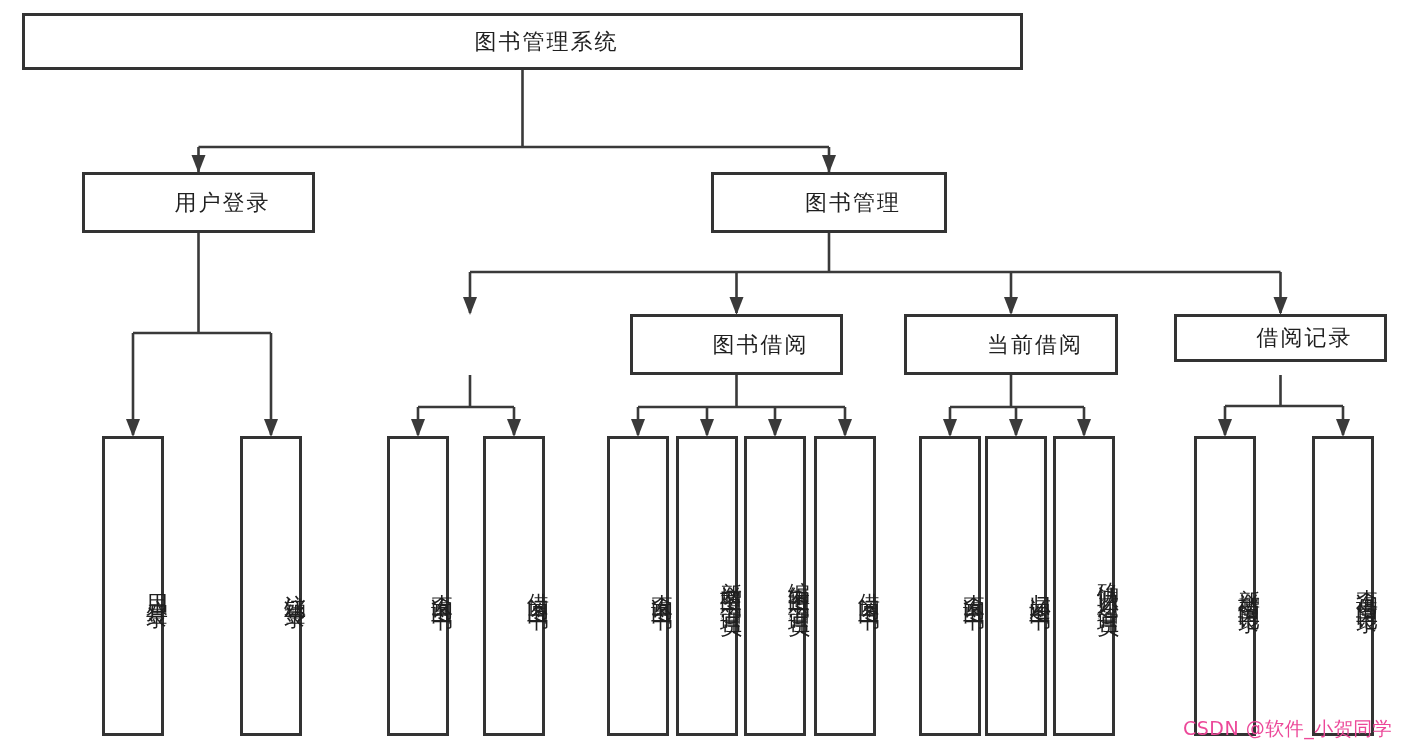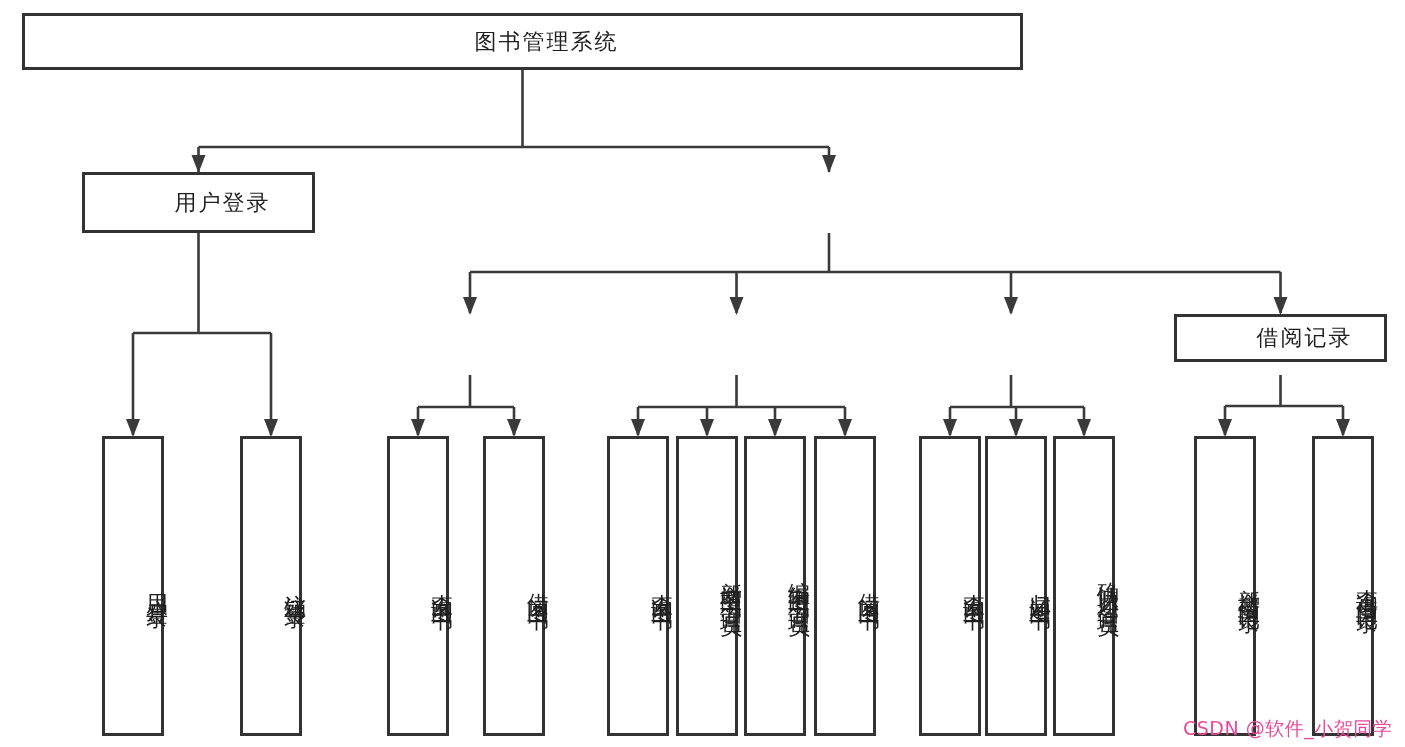--- a/index.html
+++ b/index.html
@@ -100,21 +100,24 @@
       <polygon points="1009,419 1023,419 1016,437"></polygon>
       <polygon points="1077,419 1091,419 1084,437"></polygon>
       <polygon points="1218,419 1232,419 1225,437"></polygon>
       <polygon points="1336,419 1350,419 1343,437"></polygon>
     </g>
   </svg>
 
   <div class="box hbox" style="left:22px; top:13px; width:1001px; height:57px">图书管理系统</div>
 
   <div class="box hbox" style="left:82px; top:172px; width:233px; height:61px">用户登录</div>
+  <div class="box hbox" style="left:711px; top:172px; width:236px; height:61px">图书管理</div>
 
+  <div class="box hbox" style="left:630px; top:314px; width:213px; height:61px">图书借阅</div>
+  <div class="box hbox" style="left:904px; top:314px; width:214px; height:61px">当前借阅</div>
   <div class="box hbox" style="left:1174px; top:314px; width:213px; height:48px">借阅记录</div>
 
   <div class="box vbox" style="left:102px">
     <span>用户登录</span>
   </div>
   <div class="box vbox" style="left:240px">
     <span>注销登录</span>
   </div>
 
   <div class="box vbox" style="left:387px">

